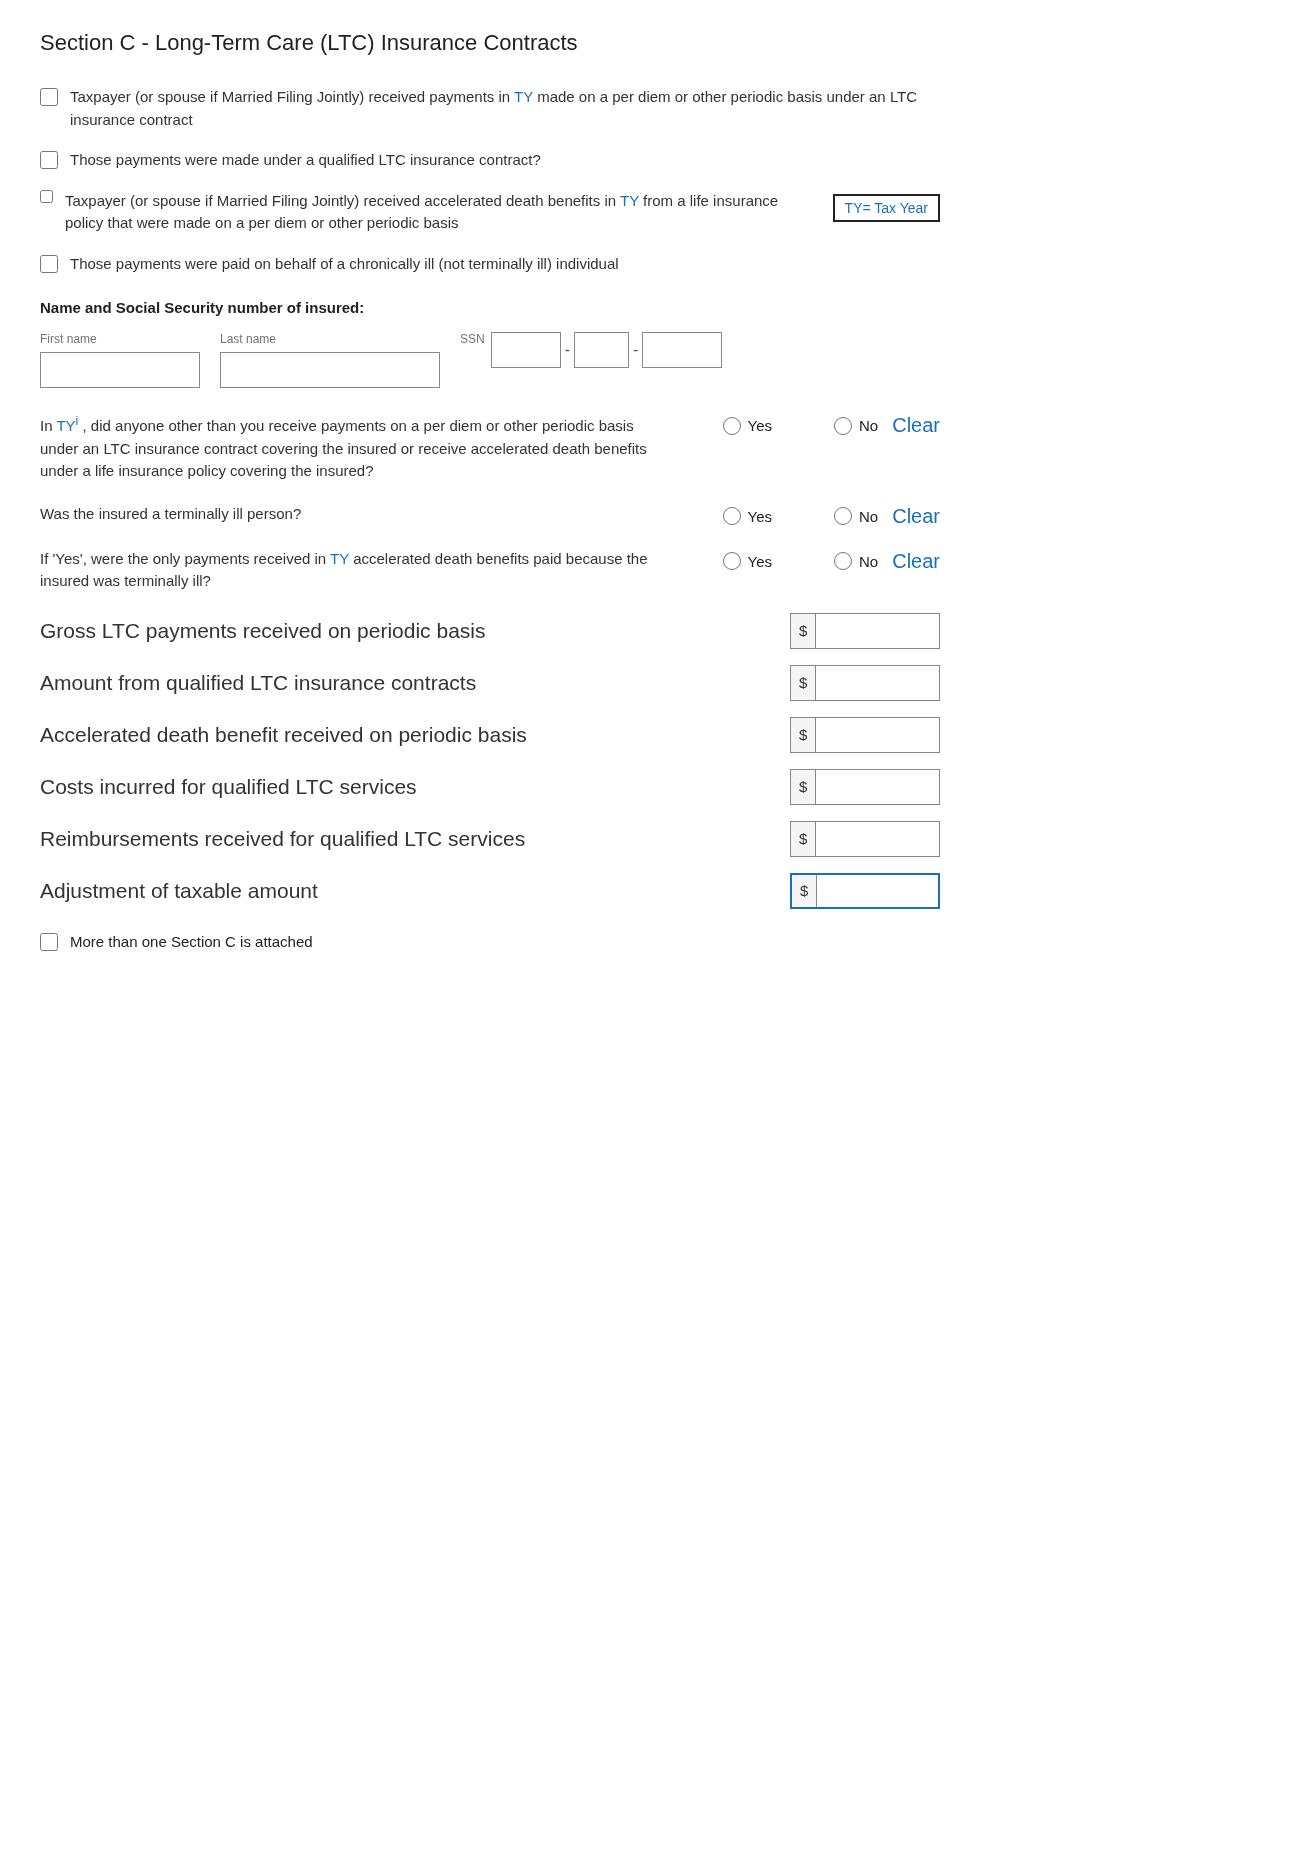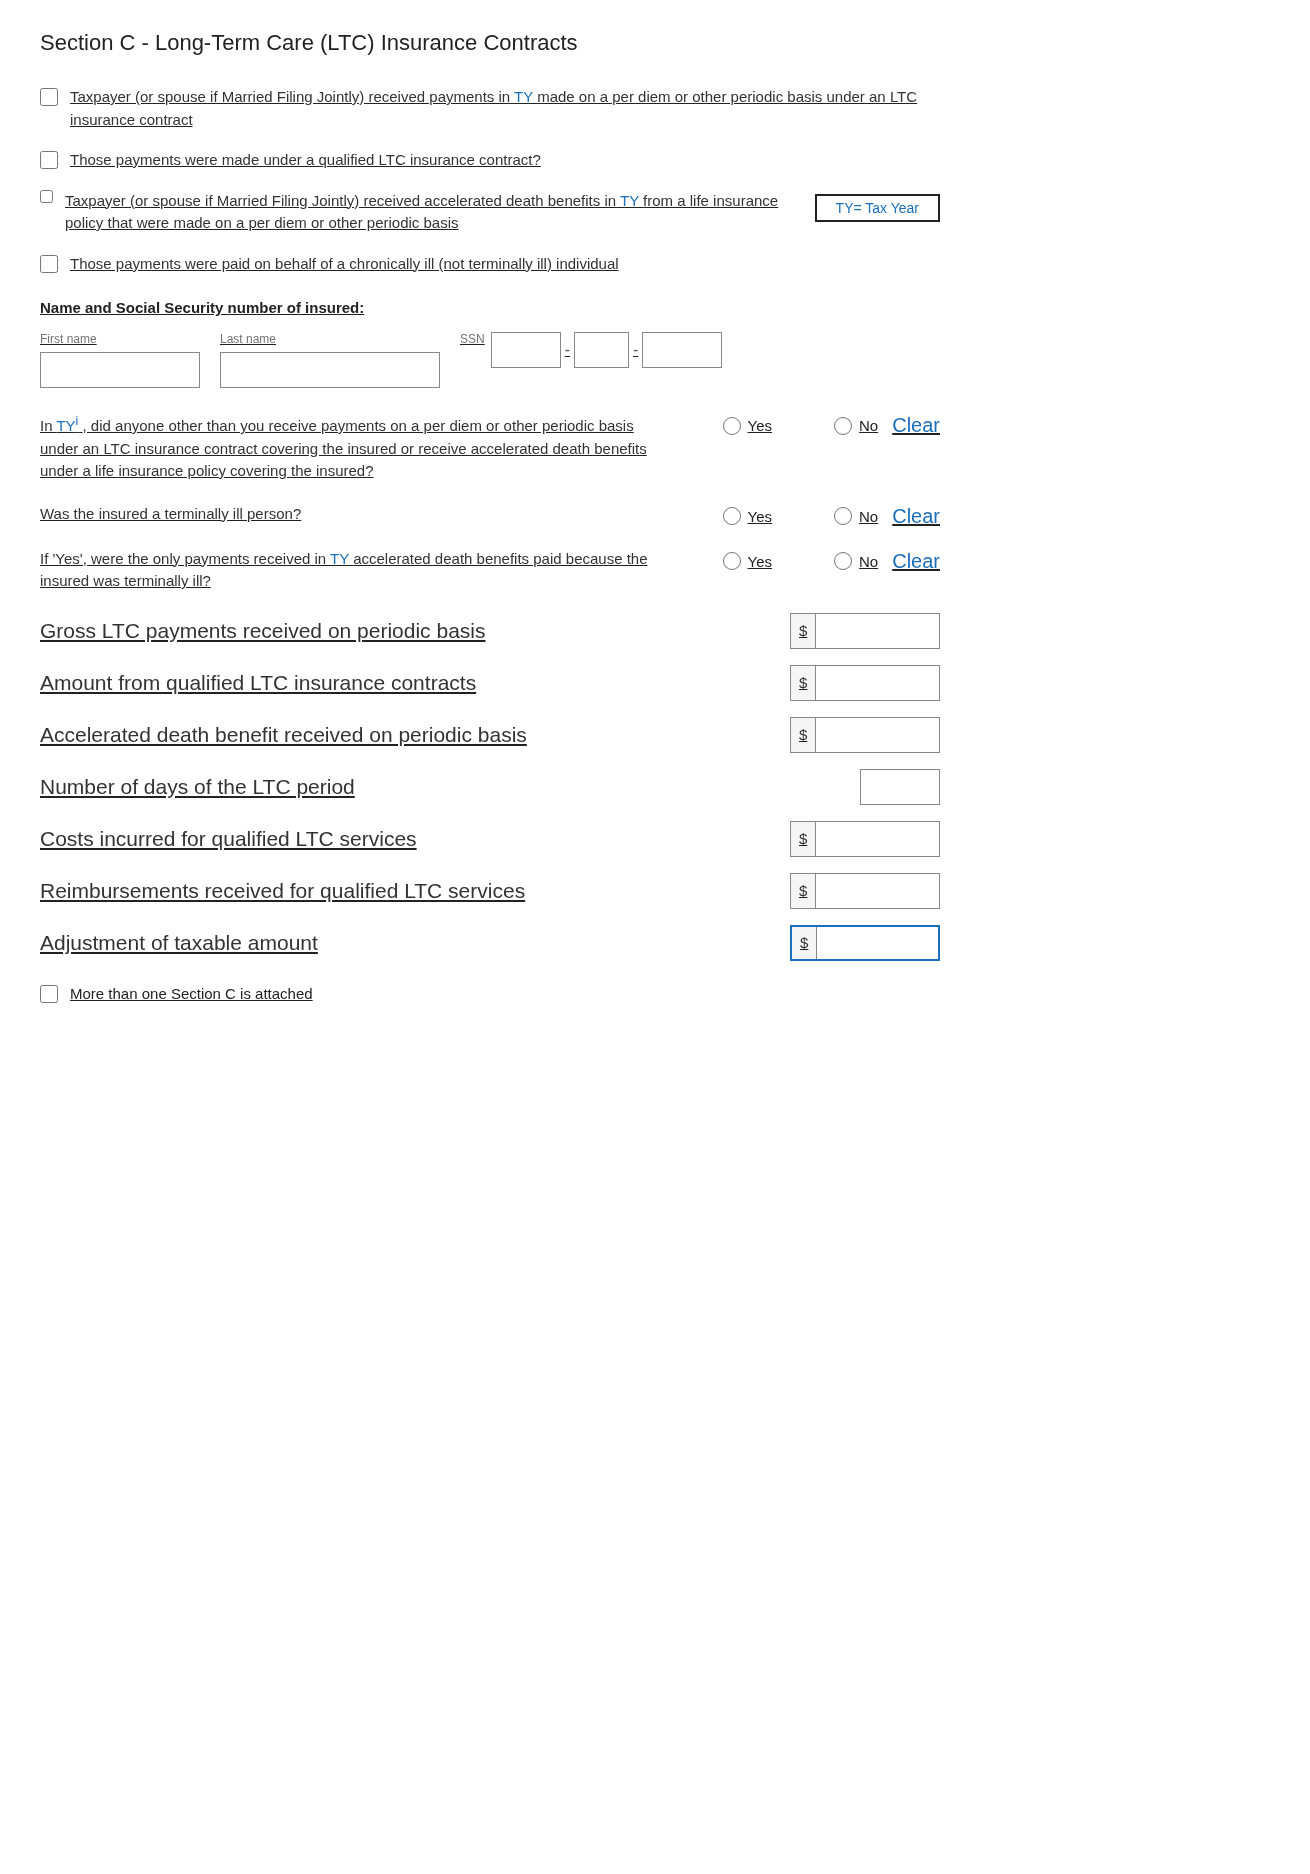--- a/index.html
+++ b/index.html
@@ -13,21 +13,20 @@
       min-height: 1874px;
     }
     h1 {
       font-size: 22px;
       font-weight: normal;
       margin-bottom: 30px;
       color: #222;
     }
     .section-content {
       max-width: 900px;
-      text-decoration: underline;
     }
     .checkbox-row {
       display: flex;
       align-items: flex-start;
       margin-bottom: 18px;
       gap: 12px;
     }
     .checkbox-row input[type="checkbox"] {
       width: 18px;
       height: 18px;
@@ -40,21 +39,21 @@
       color: #333;
     }
     .ty-badge {
       color: #1a6fbd;
       font-weight: normal;
       display: inline;
     }
     .ty-tooltip {
       display: inline-block;
       border: 2px solid #222;
-      padding: 4px 19px;
+      padding: 4px 10px;
       font-size: 14px;
       color: #1a6fbd;
       margin-left: 20px;
       white-space: nowrap;
     }
     .checkbox-row-with-tooltip {
       display: flex;
       align-items: flex-start;
       margin-bottom: 18px;
       gap: 12px;
@@ -346,24 +345,20 @@
   </div>
 
   <div class="amount-row">
     <span class="amount-label">Accelerated death benefit received on periodic basis</span>
     <div class="amount-input-wrapper">
       <span class="amount-symbol">$</span>
       <input type="text" class="amount-input" style="">
     </div>
   </div>
 
-  <div class="amount-row">
-    <span class="amount-label">Number of days of the LTC period</span>
-    <input type="text" class="days-input" style="">
-  </div>
 
   <div class="amount-row">
     <span class="amount-label">Costs incurred for qualified LTC services</span>
     <div class="amount-input-wrapper">
       <span class="amount-symbol">$</span>
       <input type="text" class="amount-input" style="">
     </div>
   </div>
 
   <div class="amount-row">

